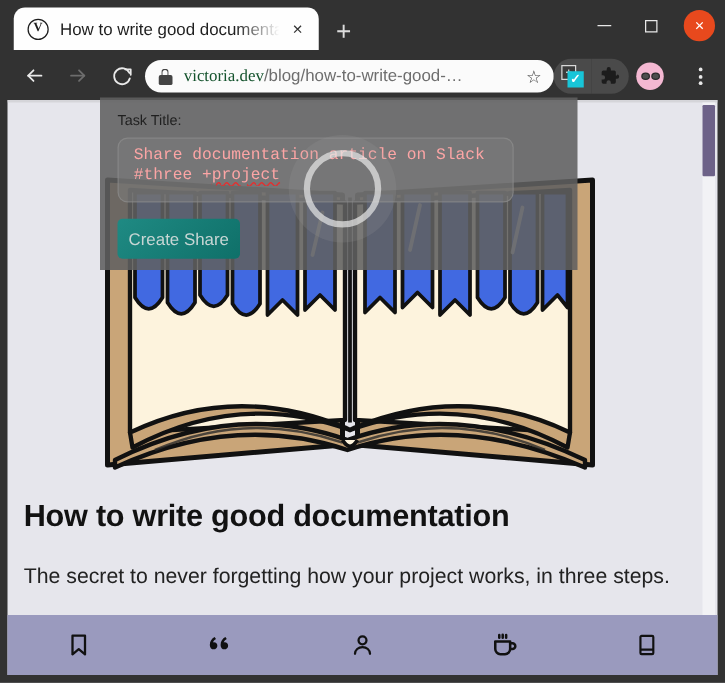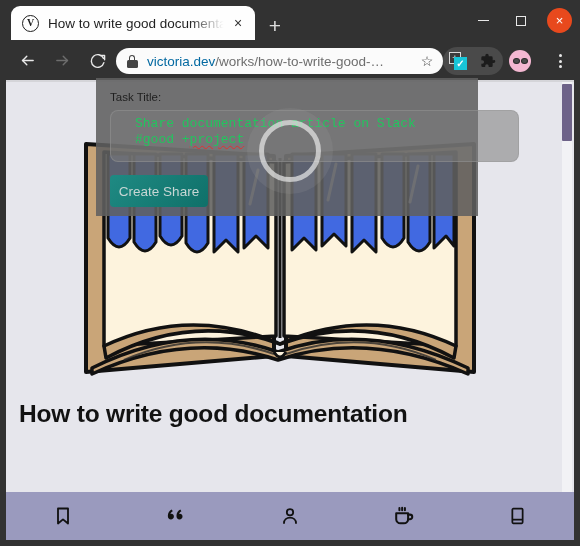--- a/index.html
+++ b/index.html
@@ -109,21 +109,21 @@
     flex: 0 0 11px; width: 11px; height: 13px;
     position: relative;
   }
   .lock .body { position: absolute; bottom: 0; left: 0; width: 11px; height: 8px; background: #444; border-radius: 1.5px; }
   .lock .shackle { position: absolute; top: 0; left: 2.4px; width: 6px; height: 6px; border: 1.6px solid #444; border-bottom: none; border-radius: 4px 4px 0 0; }
   .url {
     flex: 1 1 auto; margin-left: 9px;
     font-size: 13.5px; white-space: nowrap; overflow: hidden;
     color: #6e6e6e;
   }
-  .url b { color: #0369a1; font-weight: 400; }
+  .url b { color: #14532d; font-weight: 400; font-family: Liberation Serif, serif; }
   .star { flex: 0 0 18px; color: #3a3a3a; font-size: 14px; text-align: center; cursor: pointer; }
 
   .ext-wrap { position: absolute; left: 443px; top: 47px; display: flex; align-items: center; }
   .ext-btn {
     width: 30px; height: 28px;
     display: flex; align-items: center; justify-content: center;
     cursor: pointer; position: relative;
   }
   .ext-btn.active { background: #4a4a4a; border-radius: 14px 0 0 14px; }
   .ext-btn.puzzlewrap { background: #4a4a4a; border-radius: 0 14px 14px 0; }
@@ -208,41 +208,41 @@
   .navitem {
     flex: 1 1 0;
     display: flex; align-items: center; justify-content: center;
     height: 100%;
     cursor: pointer;
     color: #111;
   }
 
   
   .modal {
-    position: absolute; left: 96px; top: 78px;
+    position: absolute; left: 80px; top: 78px;
     width: 382px; height: 138px;
     background: rgba(96,96,96,0.88);
     padding: 13px 14px 0 14px;
     z-index: 30;
   }
   .modal-label {
     font-size: 11.5px;
     color: #1f1f1f;
     margin-bottom: 7px;
   }
   .modal-input {
-    width: 409px; height: 52px;
+    width: 317px; height: 52px;
     background: rgba(124,124,124,0.55);
     border: 1px solid rgba(150,150,150,0.5);
     border-radius: 8px;
-    padding: 5px 12px 0 24px;
+    padding: 5px 12px 0 12px;
     font-family: "Liberation Mono", monospace;
     font-size: 13px;
     line-height: 1.22;
-    color: #22c55e;
+    color: #fca5a5;
     white-space: pre;
     overflow: hidden;
     cursor: text;
   }
   .spell {
     text-decoration: underline wavy #e03131;
     text-decoration-thickness: 1px;
     text-underline-offset: 2px;
   }
   .modal-btn {
@@ -308,21 +308,21 @@
         <path d="M20.5 9A9 9 0 1 0 21 15"></path>
       </svg>
     </div>
   </div>
 
   <div class="omnibox">
     <span class="lock">
       <span class="shackle"></span>
         <span class="body"></span>
     </span>
-    <span class="url"><b>victoria.dev</b><span>/works/how-to-write-good-…</span></span>
+    <span class="url"><b>victoria.dev</b><span>/blog/how-to-write-good-…</span></span>
     <span class="star">☆</span>
   </div>
 
   <div class="ext-wrap">
     <div class="ext-btn active">
       <span class="todo-icon">
         <span class="back">+</span>
         <span class="front">✓</span>
       </span>
     </div>
@@ -390,20 +390,21 @@
           <path d="M46 230 Q120 198 196 224"></path>
           <path d="M358 230 Q284 198 208 224"></path>
         </g>
 
         <path d="M196 222 Q202 232 208 222" fill="#fdf3dd" stroke="#111" stroke-width="3"></path>
       </svg>
     </div>
 
     <div class="article">
       <h1>How to write good documentation</h1>
+      <p>The secret to never forgetting how your project works, in three steps.</p>
     </div>
 
     <div class="pagescroll"></div>
     <div class="pagethumb"></div>
   </div>
 
   <div class="bottomnav">
     <div class="navitem">
       <svg width="20" height="22" viewBox="0 0 24 24" fill="none" stroke="#111" stroke-width="2.2" stroke-linejoin="round">
         <path d="M6 3h12v18l-6-5-6 5z"></path>
@@ -430,18 +431,18 @@
     <div class="navitem">
       <svg width="19" height="22" viewBox="0 0 24 24" fill="none" stroke="#111" stroke-width="2.2" stroke-linejoin="round">
         <rect x="5.5" y="2.8" width="13" height="18.4" rx="1.2"></rect>
         <path d="M5.5 16.6h13"></path>
       </svg>
     </div>
   </div>
 
   <div class="modal">
     <div class="modal-label">Task Title:</div>
-    <div class="modal-input"><span>Share documentation article on Slack</span><br><span>#good +</span><span class="spell">project</span></div>
+    <div class="modal-input"><span>Share documentation article on Slack</span><br><span>#three +</span><span class="spell">project</span></div>
     <button class="modal-btn">Create Share</button>
     <div class="spinner"></div>
   </div>
 
 </div>
 
 </body></html>

